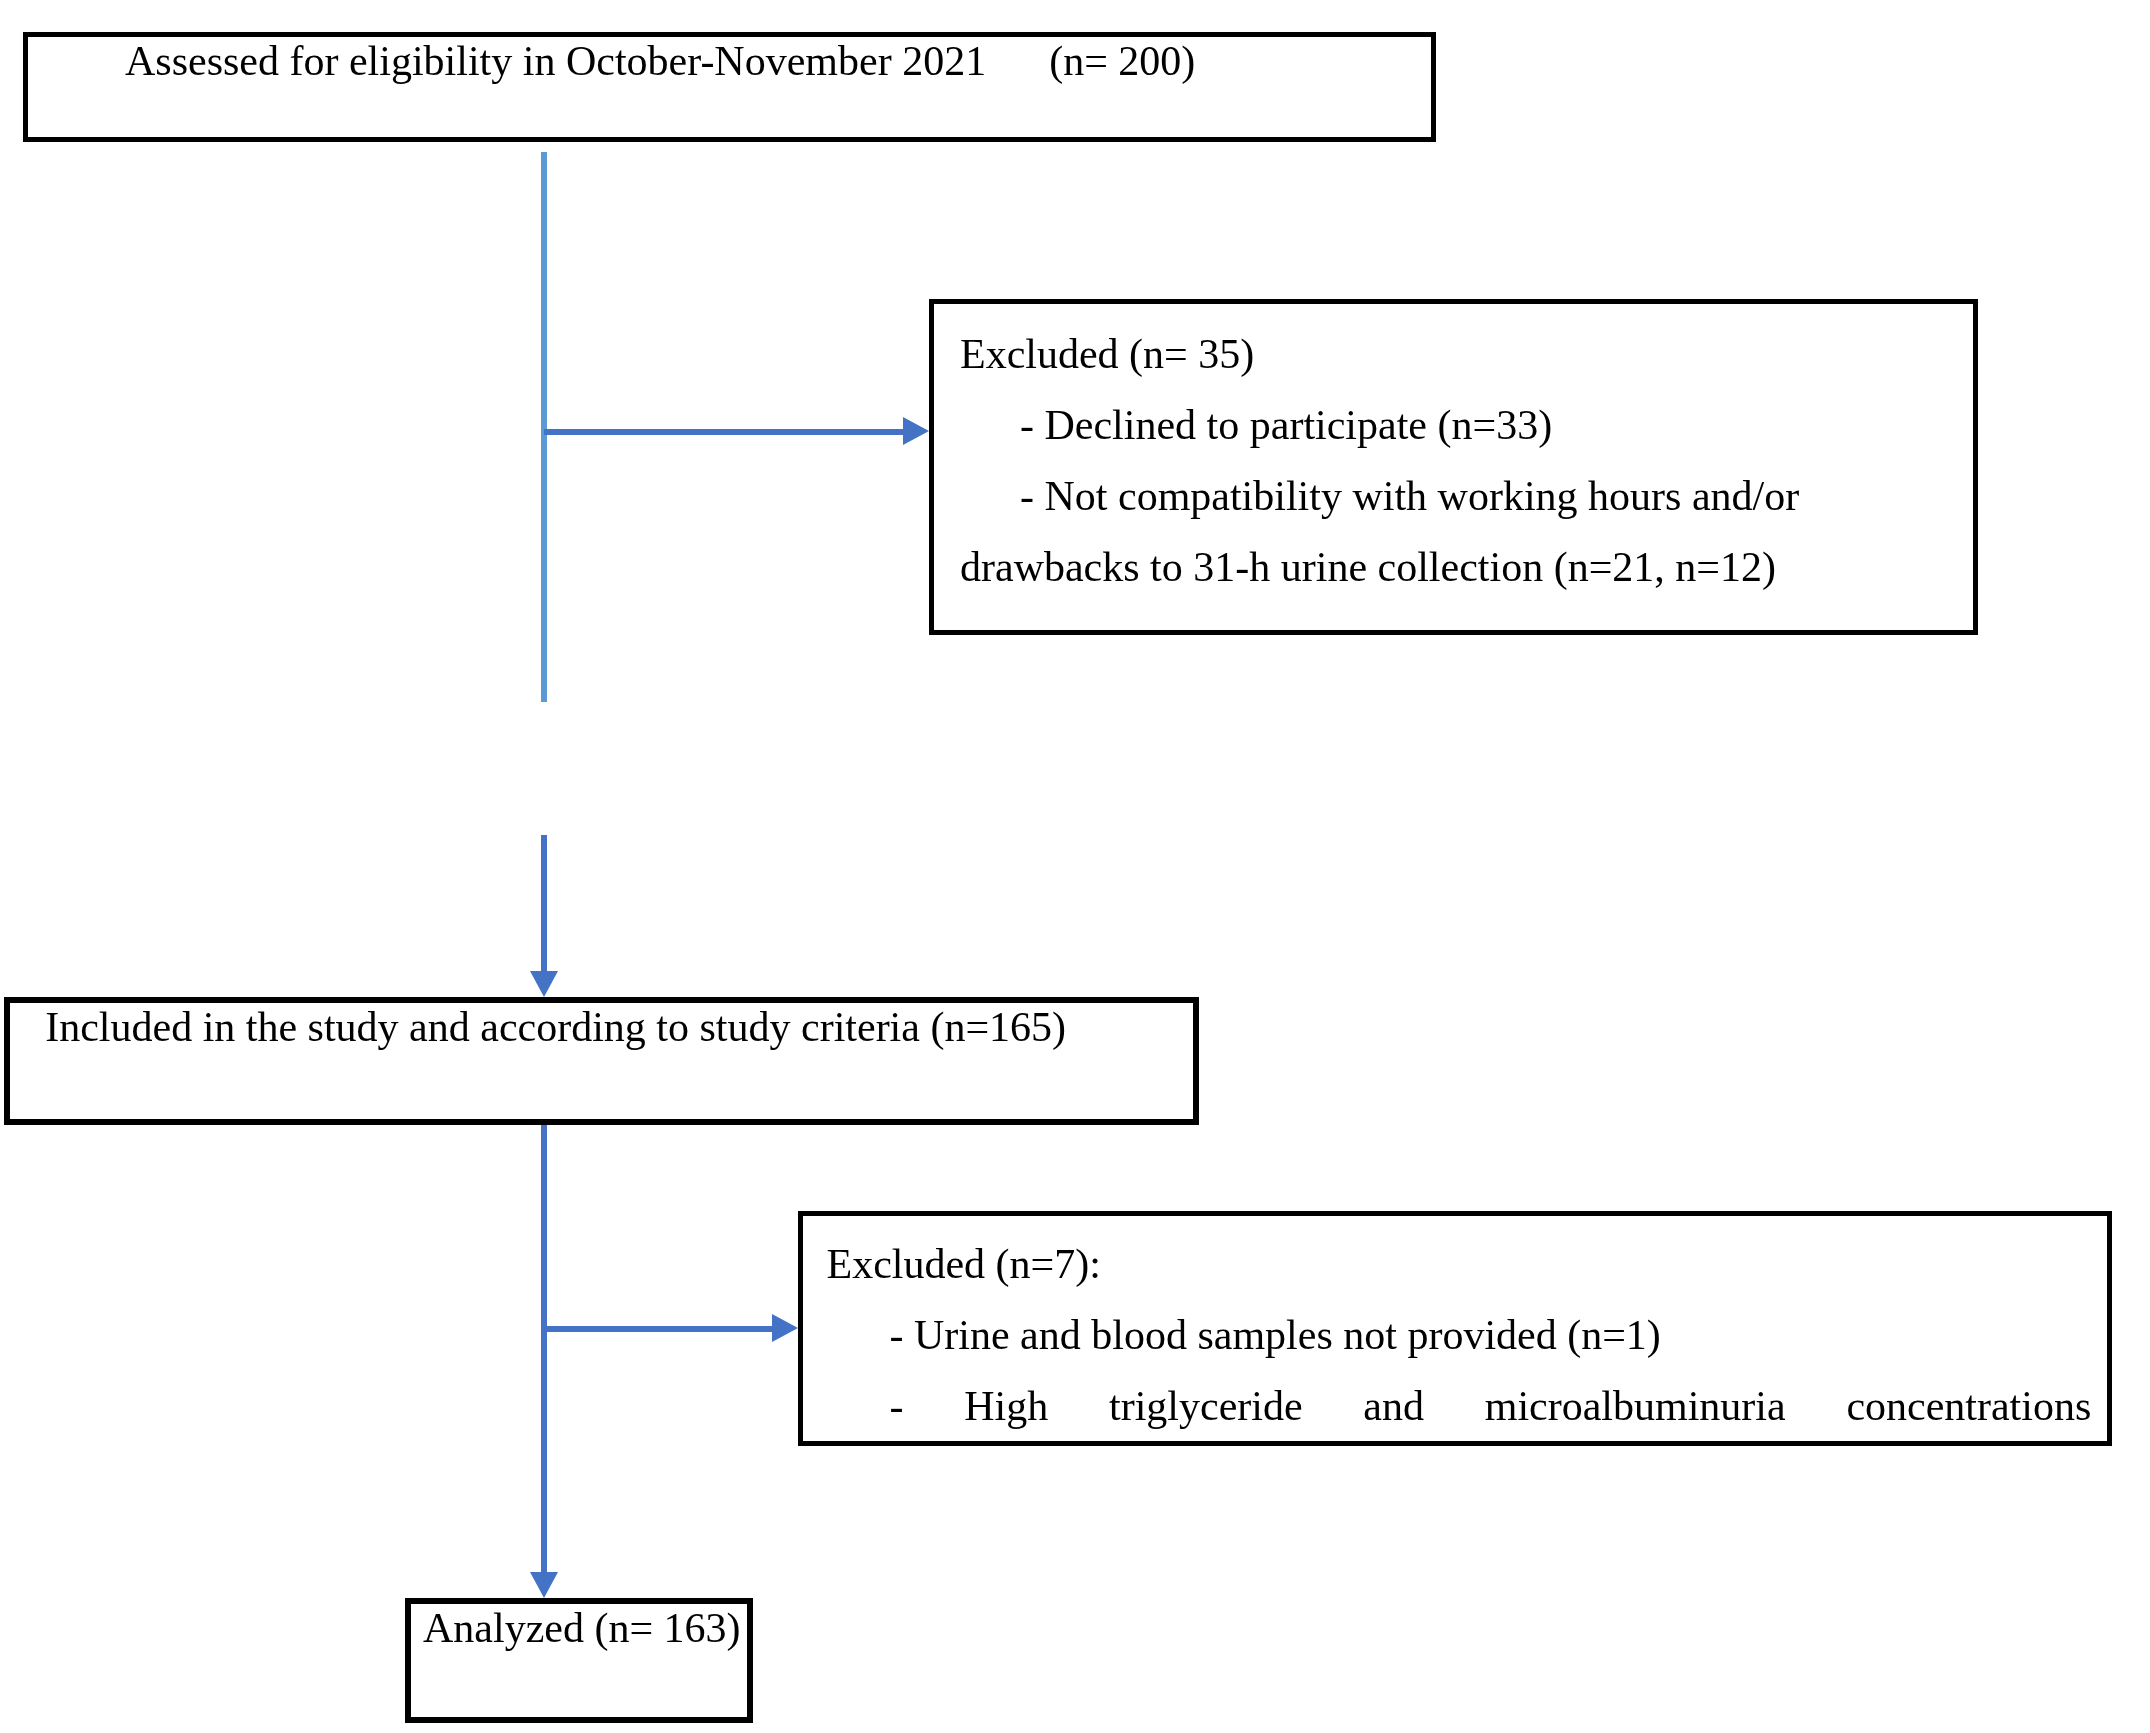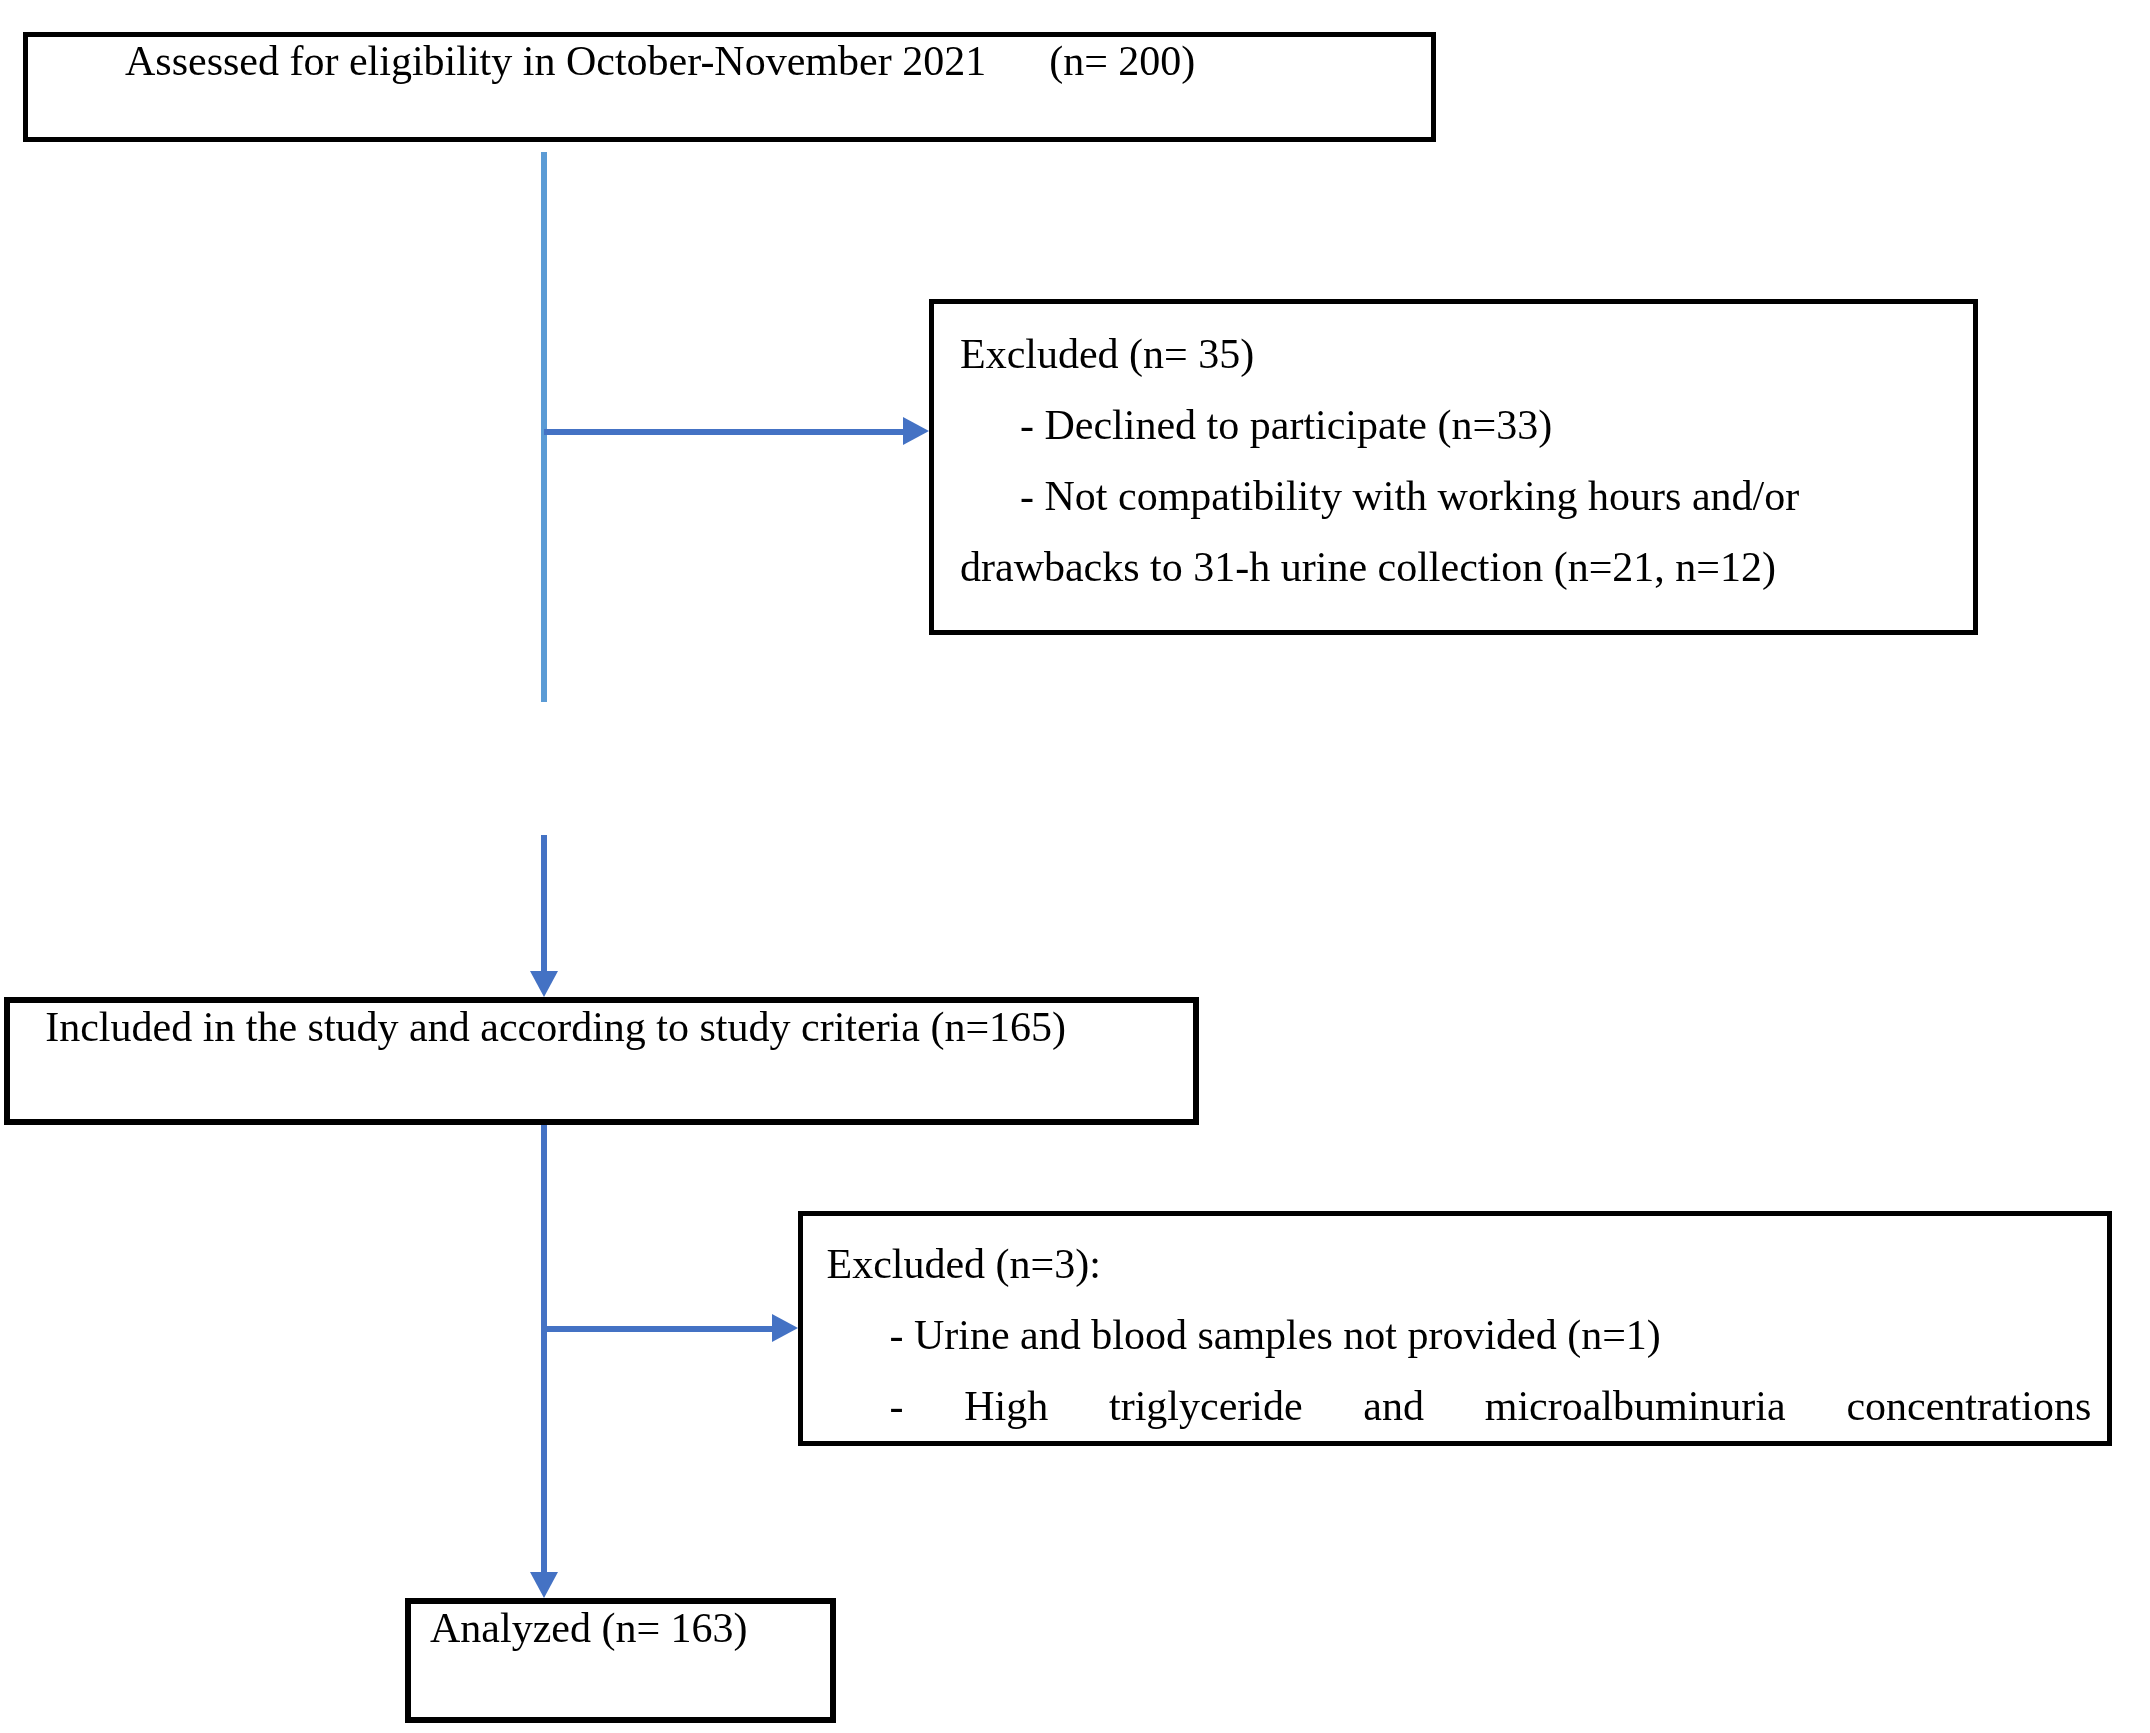--- a/index.html
+++ b/index.html
@@ -43,21 +43,21 @@
   
   #box-excluded2 { left: 798px; top: 1211px; width: 1314px; height: 235px; border-width: 5.2px; padding: 13px 15.7px 0 23.5px; }
   #box-excluded2 .line { line-height: 71px; white-space: pre-wrap; }
   #box-excluded2 .bullet { margin-left: 63px; }
   #box-excluded2 .justify {
     white-space: normal;
     text-align: justify;
     text-align-last: justify;
   }
   
-  #box-analyzed { left: 405px; top: 1598px; width: 431px; height: 125px; border-width: 6.8px; padding-left: 19px; }
+  #box-analyzed { left: 405px; top: 1598px; width: 348px; height: 125px; border-width: 6.8px; padding-left: 12px; }
 
   
   .vline, .hline {
     position: absolute;
   }
   #line-top-to-included   { left: 541px; top: 152px;  width: 5.7px;  height: 550px; }
   #line-included-to-study { left: 541px; top: 835px; width: 5.7px;  height: 138px; }
   #line-study-to-analyzed { left: 541px; top: 1125px; width: 5.7px;  height: 449px; }
   #line-branch-excluded1  { left: 544px; top: 429px;  width: 361px; height: 5.7px; }
   #line-branch-excluded2  { left: 544px; top: 1326px; width: 229px; height: 5.7px; }
@@ -110,21 +110,21 @@
     <div class="line bullet">- Not compatibility with working hours and/or</div>
     <div class="line">drawbacks to 31-h urine collection (n=21, n=12)</div>
   </div>
 
 
   <div class="box single" id="box-included-study">
     <span class="txt">Included in the study and according to study criteria (n=165)</span>
   </div>
 
   <div class="box" id="box-excluded2">
-    <div class="line">Excluded (n=3):</div>
+    <div class="line">Excluded (n=7):</div>
     <div class="line bullet">- Urine and blood samples not provided (n=1)</div>
     <div class="line bullet justify">- High triglyceride and microalbuminuria concentrations</div>
   </div>
 
   <div class="box single" id="box-analyzed">
     <span class="txt">Analyzed (n= 163)</span>
   </div>
 
 </div>
 

